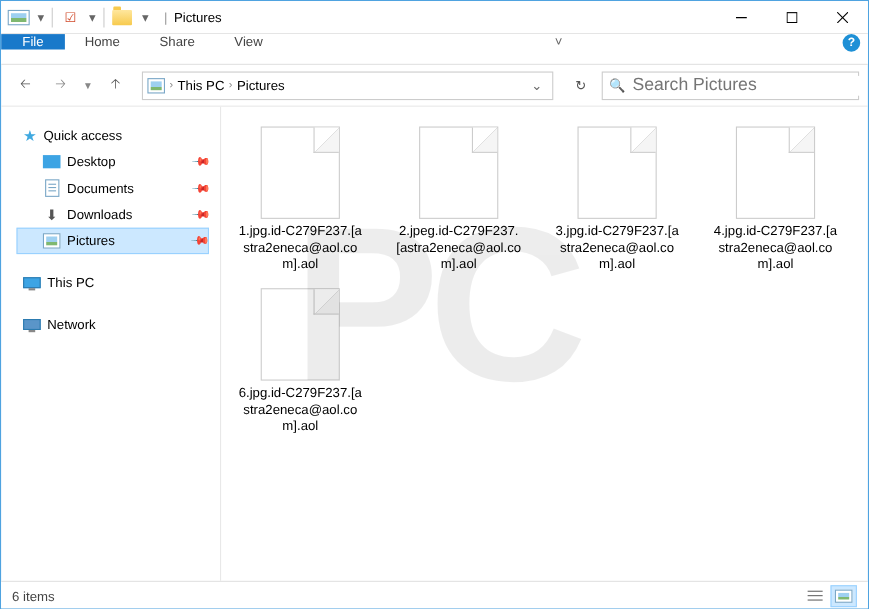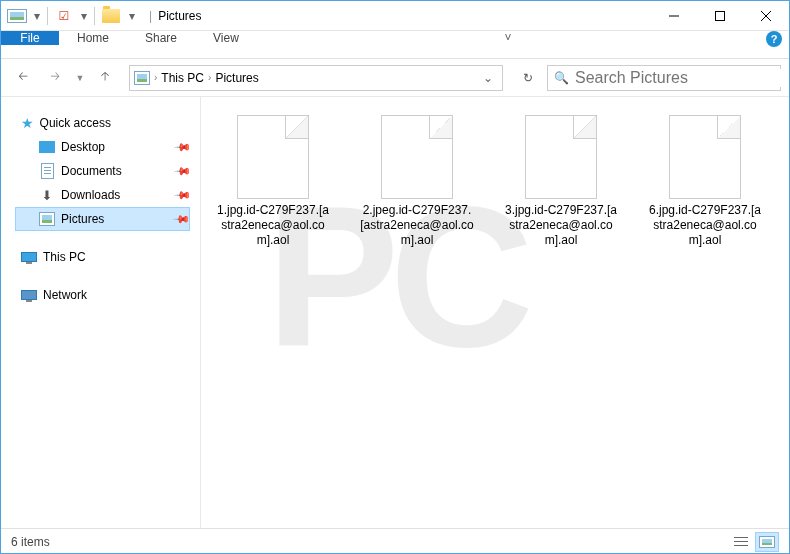--- a/index.html
+++ b/index.html
@@ -182,20 +182,24 @@
       <div class="file">
         <div class="file-icon"></div>
         <div class="file-name">2.jpeg.id-C279F237.[astra2eneca@aol.com].aol</div>
       </div>
       <div class="file">
         <div class="file-icon"></div>
         <div class="file-name">3.jpg.id-C279F237.[astra2eneca@aol.com].aol</div>
       </div>
       <div class="file">
         <div class="file-icon"></div>
+        <div class="file-name">4.jpg.id-C279F237.[astra2eneca@aol.com].aol</div>
+      </div>
+      <div class="file">
+        <div class="file-icon"></div>
         <div class="file-name">6.jpg.id-C279F237.[astra2eneca@aol.com].aol</div>
       </div>
     </div>
 </div>
 
 <div class="status">
   <span>6 items</span>
   <div class="view-toggles">
     <div class="vt">
         <svg width="14" height="12">

